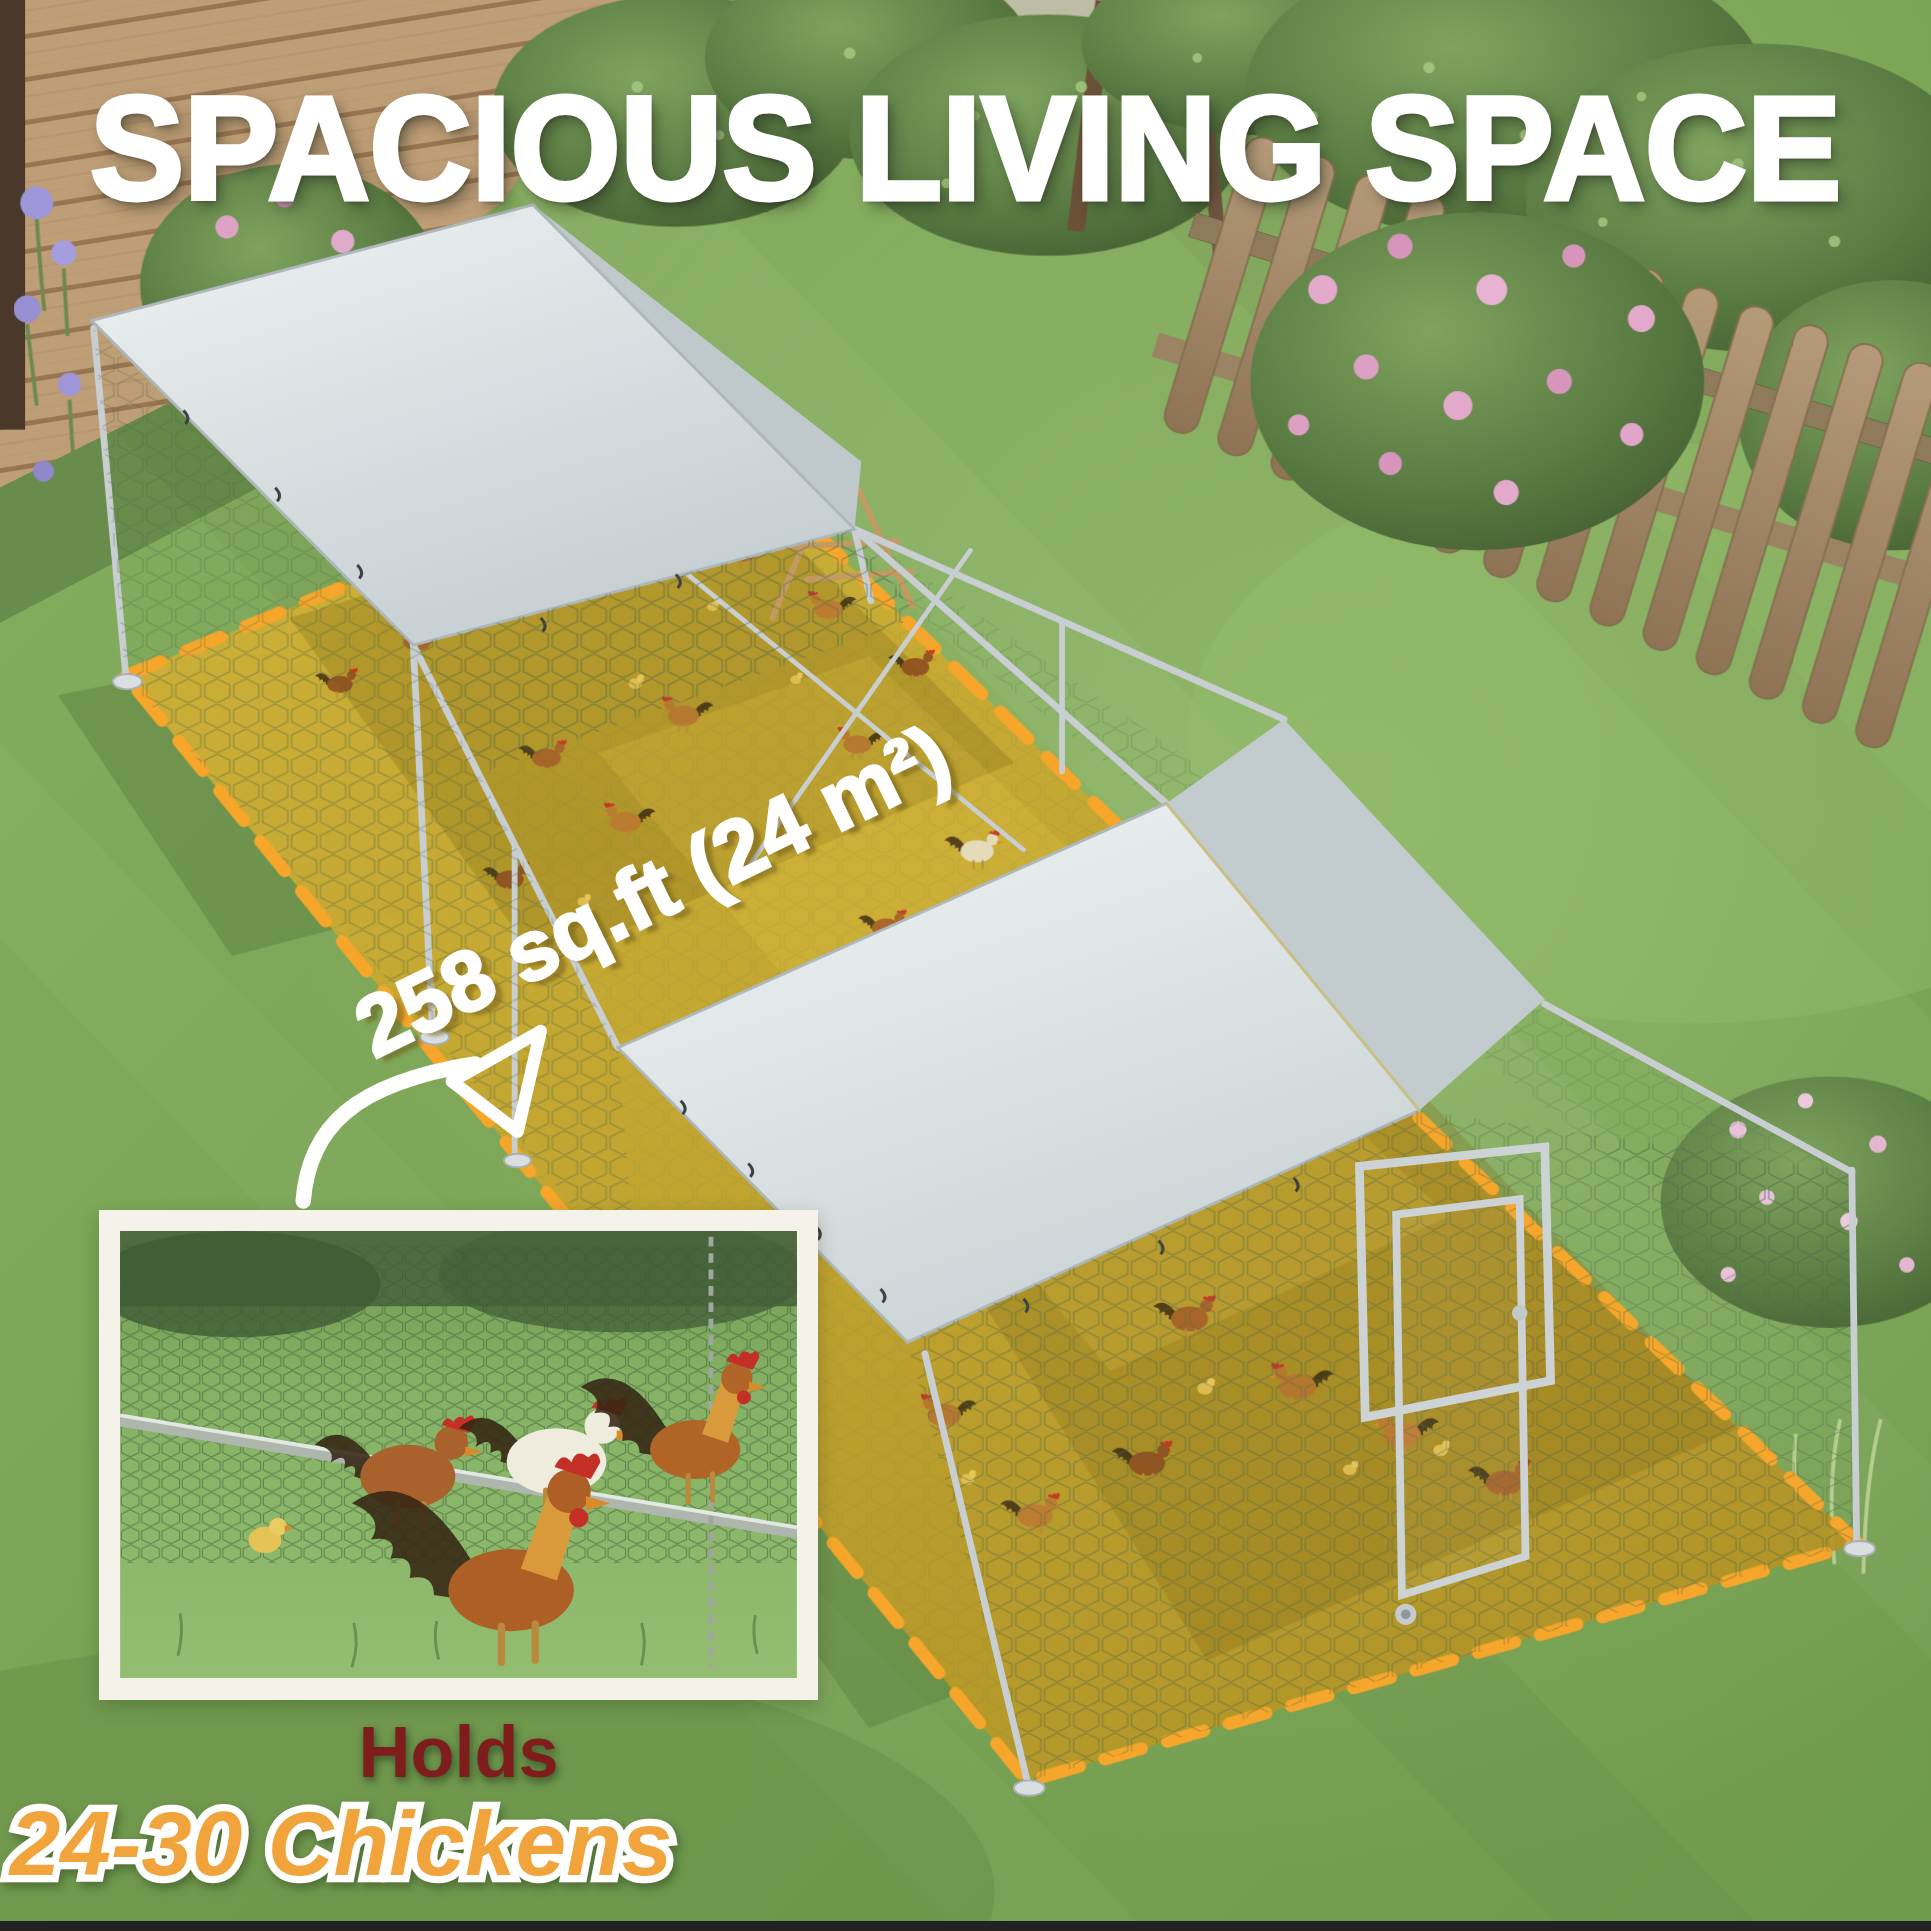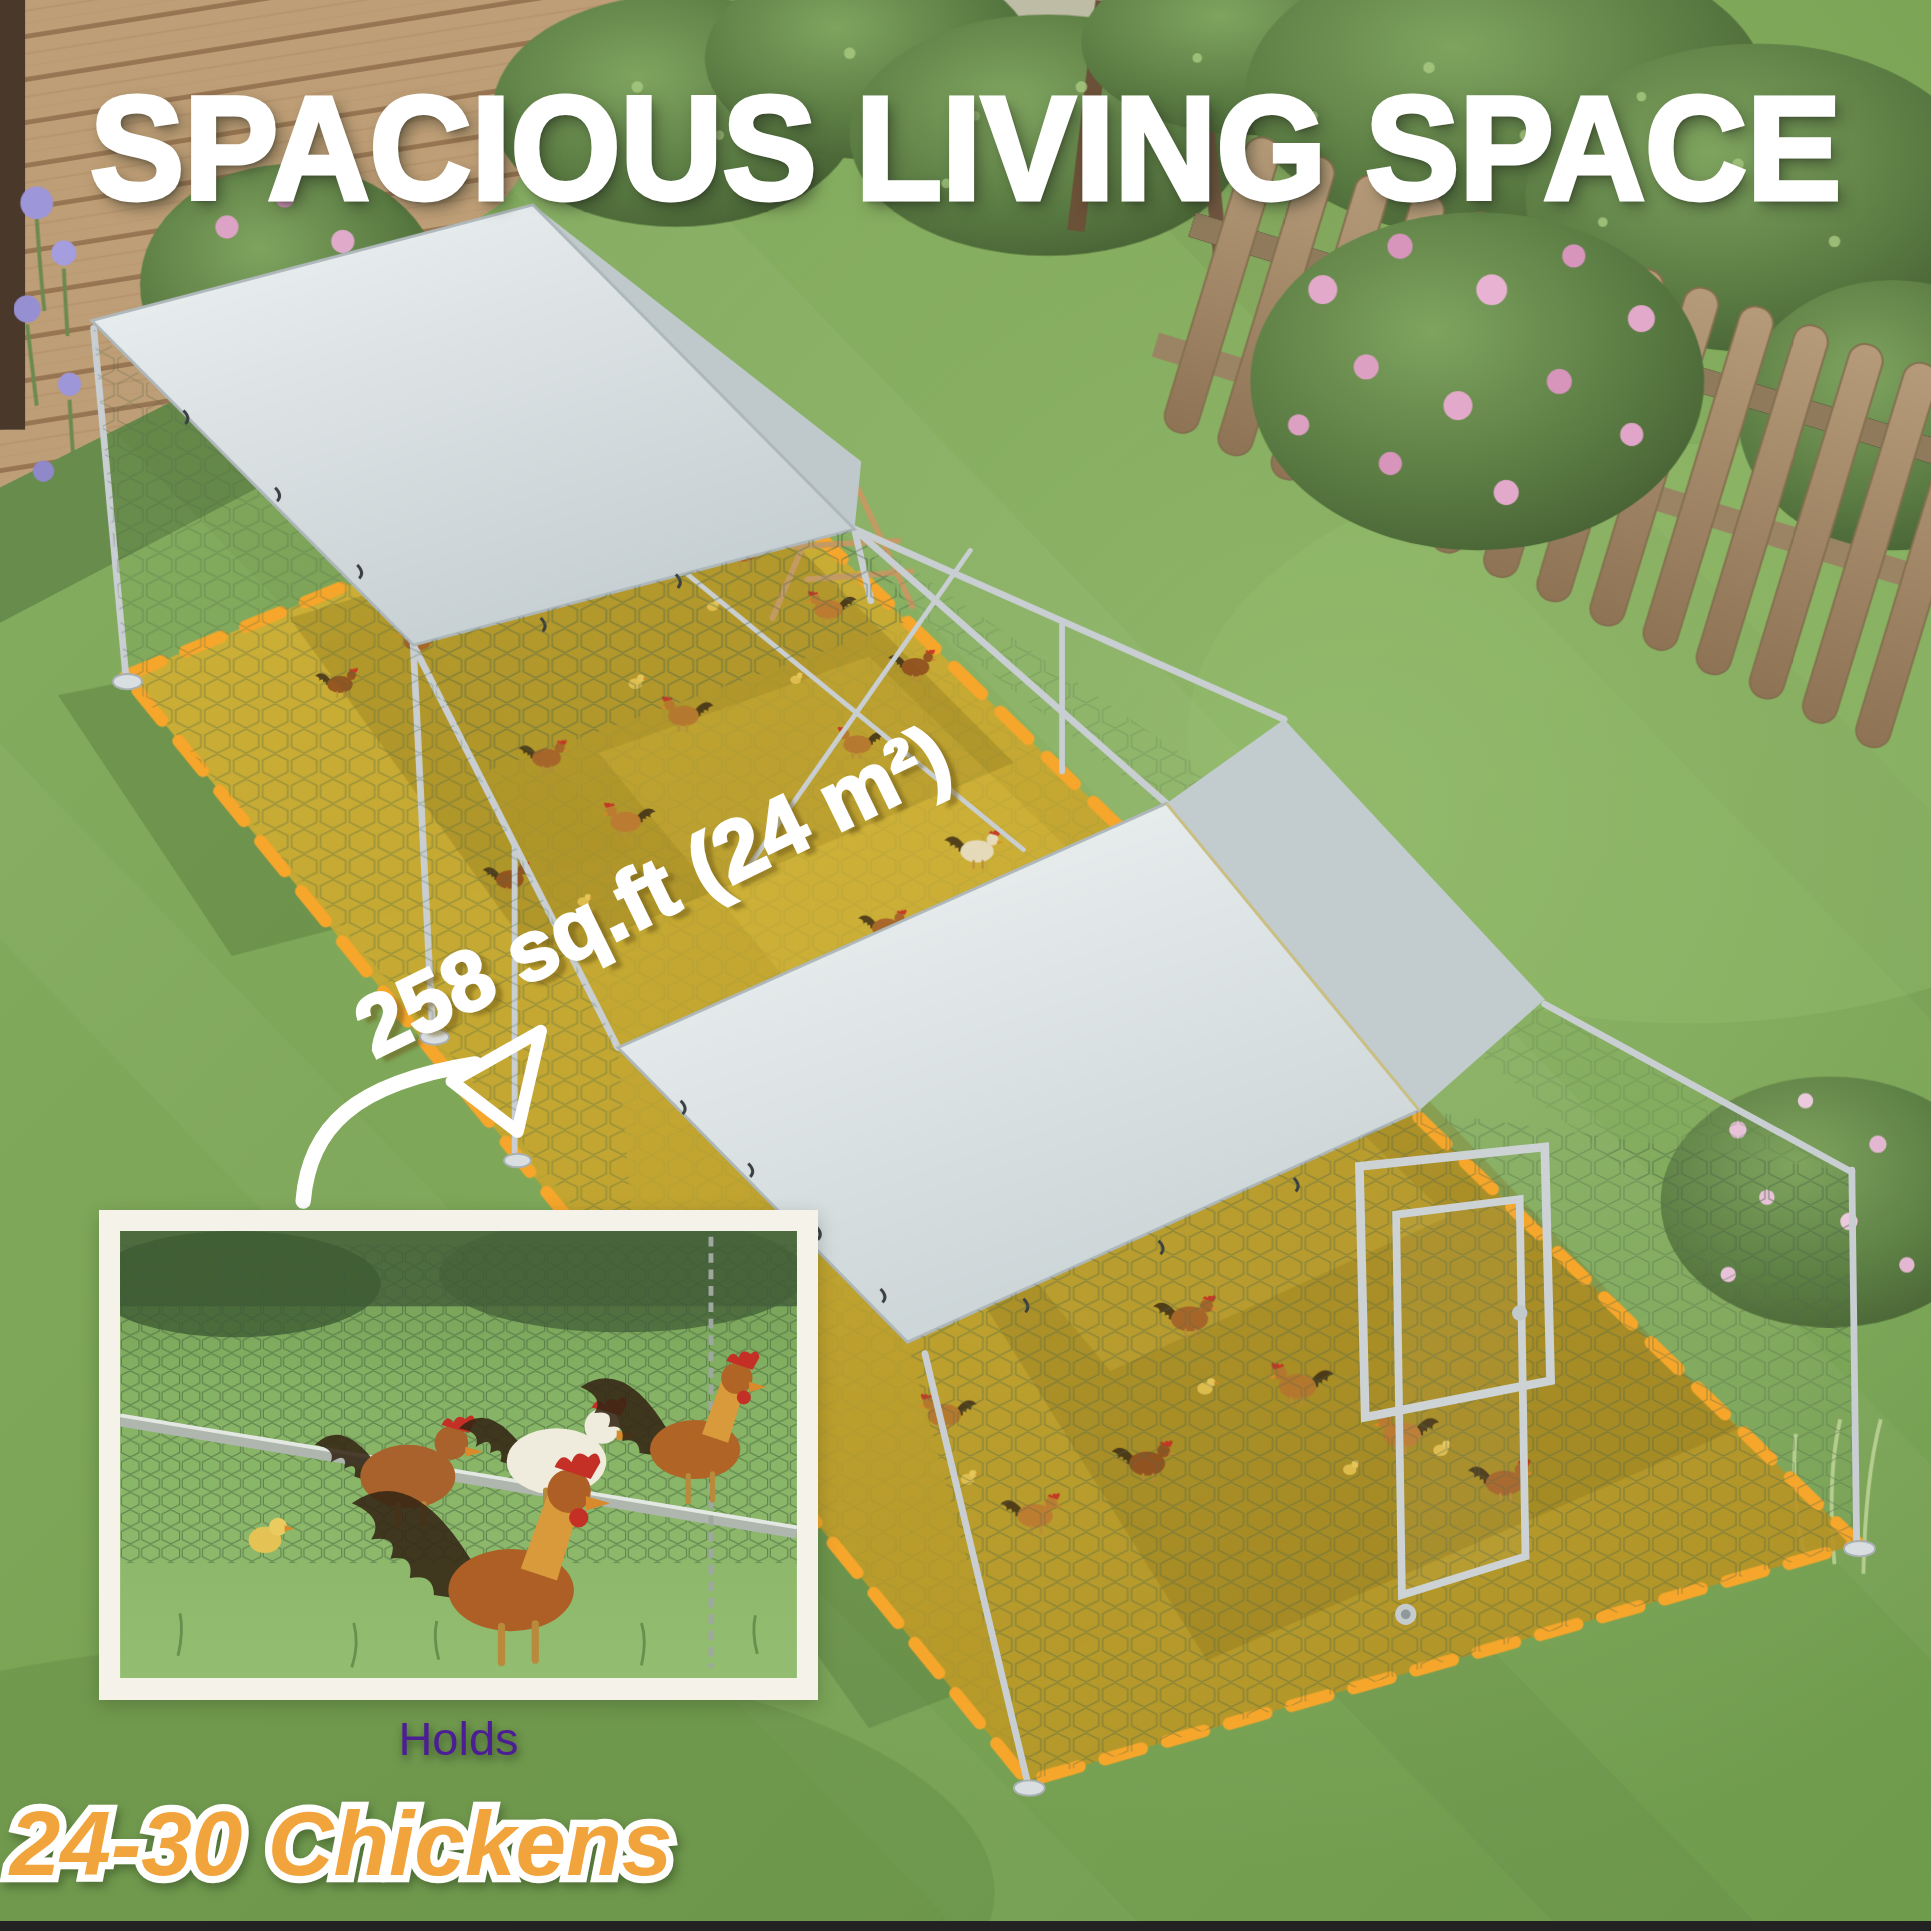--- a/index.html
+++ b/index.html
@@ -14,21 +14,21 @@
     -webkit-text-stroke:4.8px #FFFFFF;
     text-shadow:5.8px 6.8px 15.4px rgba(35,40,30,.55),1.9px 2.9px 4.8px rgba(35,40,30,.4);}
   .area-label{position:absolute;left:340px;top:989px;z-index:4;white-space:nowrap;
     font-size:85px;font-weight:800;color:#FFFFFF;-webkit-text-stroke:2.9px #fff;
     transform:rotate(-26deg);transform-origin:0 0;
     text-shadow:5.8px 7.7px 3.9px rgba(108,88,24,.5);}
   .inset{position:absolute;left:99px;top:1210px;width:719px;height:490px;z-index:5;
     background:#F5F2EA;box-sizing:border-box;padding:21px;
     box-shadow:0 5.8px 17.4px rgba(30,45,20,.25);}
   .caption-holds{position:absolute;left:106px;top:1711px;width:705px;z-index:6;
-    text-align:center;font-size:47px;font-weight:400;color:#4c1d95;
+    text-align:center;font-size:72px;font-weight:700;color:#7f1d1d;
     text-shadow:1.9px 3.9px 8.7px rgba(30,50,25,.65);}
   .caption-chickens{position:absolute;left:9.7px;top:1792px;width:888px;height:126px;z-index:6;
     font-size:91px;font-weight:800;font-style:italic;color:#F2A43C;
     filter:drop-shadow(3.9px 5.8px 4.8px rgba(40,60,25,.45));}
   .caption-chickens .stroke{position:absolute;left:0;right:0;top:0;
     -webkit-text-stroke:14.5px #FFFFFF;}
   .caption-chickens .fill{position:absolute;left:0;right:0;top:0;}
   .leg{stroke:#B98A3C;stroke-width:3;stroke-linecap:round;}
   .tailf{fill:rgba(52,37,20,.88);}
 </style>

